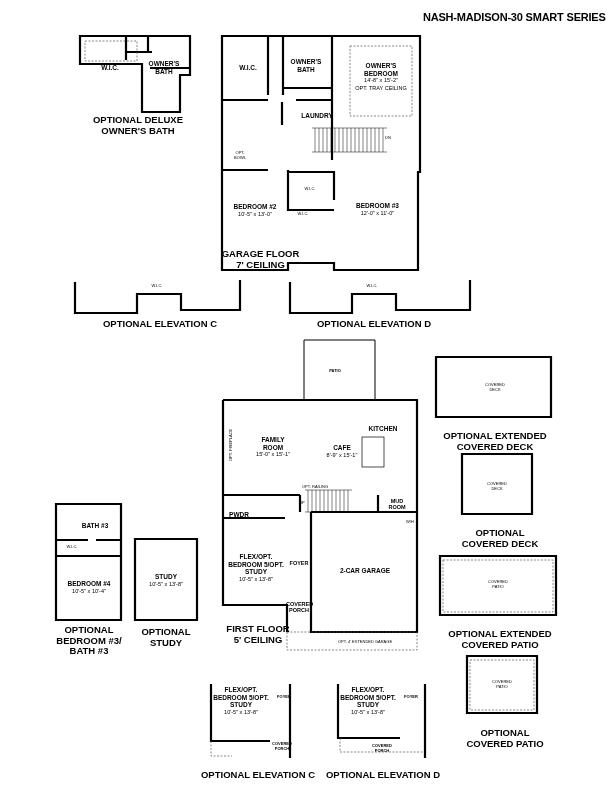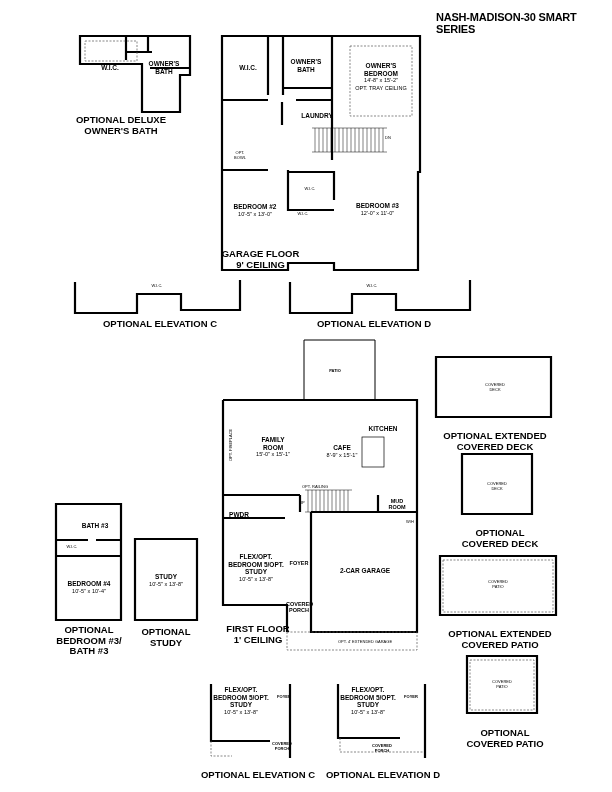--- a/index.html
+++ b/index.html
@@ -60,28 +60,28 @@
   <g stroke="#000" stroke-width="0.5">
     <path d="M312 128 H387 M312 152 H387"></path>
     <path d="M315 128 V152 M319 128 V152 M323 128 V152 M327 128 V152 M331 128 V152 M335 128 V152 M339 128 V152 M343 128 V152 M347 128 V152 M351 128 V152 M355 128 V152 M359 128 V152 M363 128 V152 M367 128 V152 M371 128 V152 M375 128 V152 M379 128 V152 M383 128 V152"></path>
     <path d="M305 490 H352 M305 512 H352"></path>
     <path d="M308 490 V512 M312 490 V512 M316 490 V512 M320 490 V512 M324 490 V512 M328 490 V512 M332 490 V512 M336 490 V512 M340 490 V512 M344 490 V512 M348 490 V512"></path>
   </g>
 
   <rect x="362" y="437" width="22" height="30" fill="none" stroke="#000" stroke-width="0.7"></rect>
 </svg>
 
-<div class="abs title" style="left:416px;top:11px;padding-left:20px;">NASH-MADISON-30 SMART SERIES</div>
+<div class="abs title" style="left:403px;top:11px;padding-left:20px;">NASH-MADISON-30 SMART SERIES</div>
 
 <div class="room" style="left:95px;top:64px;width:30px;">W.I.C.</div>
 <div class="room" style="left:144px;top:60px;width:40px;">
   <span>OWNER'S</span><br>
   <span>BATH</span>
 </div>
-<div class="cap" style="left:61px;top:115px;width:120px;">
+<div class="cap" style="left:78px;top:115px;width:120px;">
   <span>OPTIONAL DELUXE</span><br>
   <span>OWNER'S BATH</span>
 </div>
 
 <div class="room" style="left:233px;top:64px;width:30px;">W.I.C.</div>
 <div class="room" style="left:286px;top:58px;width:40px;">
   <span>OWNER'S</span><br>
   <span>BATH</span>
 </div>
 <div class="room" style="left:345px;top:62px;width:72px;">
@@ -101,21 +101,21 @@
   <span class="dim">10'-5" x 13'-0"</span>
 </div>
 <div class="room" style="left:340px;top:202px;width:75px;">
   <span>BEDROOM #3</span>
   <span class="dim">12'-0" x 11'-0"</span>
 </div>
 <div class="tiny" style="left:300px;top:186px;width:20px;">W.I.C.</div>
 <div class="tiny" style="left:293px;top:211px;width:20px;">W.I.C.</div>
 <div class="cap" style="left:213px;top:249px;width:95px;">
   <span>GARAGE FLOOR</span><br>
-  <span>9' CEILING</span>
+  <span>7' CEILING</span>
 </div>
 
 <div class="tiny" style="left:150px;top:283px;width:14px;">W.I.C.</div>
 <div class="tiny" style="left:365px;top:283px;width:14px;">W.I.C.</div>
 <div class="cap" style="left:100px;top:319px;width:120px;">OPTIONAL ELEVATION C</div>
 <div class="cap" style="left:314px;top:319px;width:120px;">OPTIONAL ELEVATION D</div>
 
 <div class="tiny" style="left:325px;top:368px;width:20px;font-weight:bold;">PATIO</div>
 <div class="room" style="left:248px;top:436px;width:50px;">
   <span>FAMILY</span><br>
@@ -144,21 +144,21 @@
 </div>
 <div class="room" style="left:288px;top:560px;width:22px;font-size:5.5px;">FOYER</div>
 <div class="room" style="left:286px;top:601px;width:26px;font-size:5.5px;line-height:6px;">
   <span>COVERED</span><br>
   <span>PORCH</span>
 </div>
 <div class="room" style="left:330px;top:567px;width:70px;">2-CAR GARAGE</div>
 <div class="tiny" style="left:330px;top:639px;width:70px;">OPT. 4' EXTENDED GARAGE</div>
 <div class="cap" style="left:213px;top:624px;width:90px;">
   <span>FIRST FLOOR</span><br>
-  <span>1' CEILING</span>
+  <span>5' CEILING</span>
 </div>
 
 <div class="room" style="left:80px;top:522px;width:30px;">BATH #3</div>
 <div class="tiny" style="left:58px;top:544px;width:28px;">W.I.C.</div>
 <div class="room" style="left:58px;top:580px;width:62px;">
   <span>BEDROOM #4</span>
   <span class="dim">10'-5" x 10'-4"</span>
 </div>
 <div class="cap" style="left:48px;top:625px;width:82px;">
   <span>OPTIONAL</span><br>

